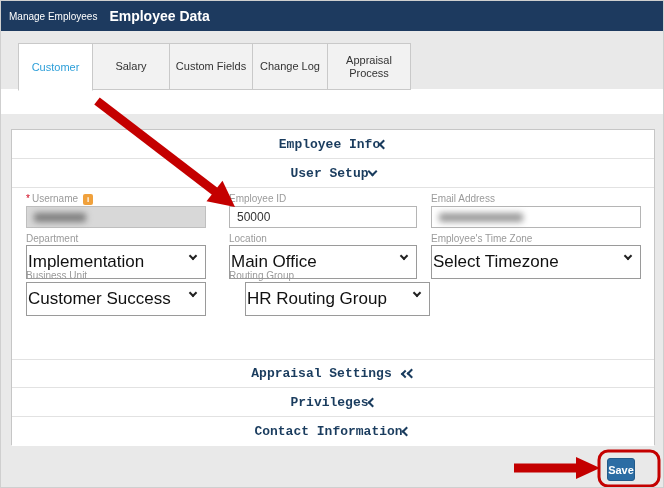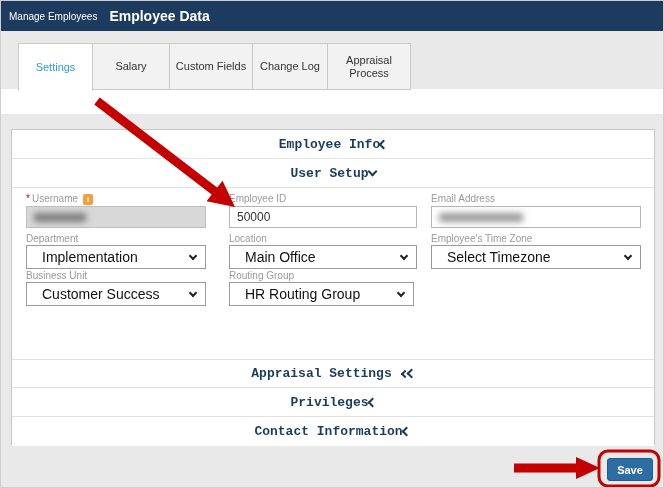--- a/index.html
+++ b/index.html
@@ -37,50 +37,50 @@
   .flabel { position:absolute; font-size:10px; color:#9a9a9a; white-space:nowrap; }
   .req { color:#d0021b; margin-right:2px; font-size:10px; }
   .info-ic { display:inline-block; width:10px; height:11px; background:#f0a13c; color:#fff; font-size:8px; font-weight:bold;
              text-align:center; line-height:11px; border-radius:2px; margin-left:5px; vertical-align:middle; }
   .tinput { position:absolute; height:22px; background:#fff; border:1px solid #b5b5b5; font-size:12px; color:#333;
             display:flex; align-items:center; padding-left:7px; }
   .tinput.disabled { background:#d8d8d8; border-color:#bfbfbf; }
   .smudge { height:9px; border-radius:2px; filter:blur(3px); }
   .smudge.dark { width:52px; background:#7d7d7d; }
   .smudge.light { width:84px; background:#9a9a9a; }
-  .fselect { position:absolute; height:24px; background:#fff; border:1px solid #9a9a9a; font-size:14px; color:#111;
-             display:flex; align-items:center; padding-left:15px; cursor:pointer; }
+  .fselect { position:absolute; height:34px; background:#fff; border:1px solid #9a9a9a; font-size:17px; color:#111;
+             display:flex; align-items:center; padding-left:1px; cursor:pointer; }
   .fselect .dd { position:absolute; right:9px; top:7px; width:6px; height:6px; border:solid #222; border-width:0 2px 2px 0; transform:rotate(45deg); }
 
   
   .c1 { left:14px; }  .c2 { left:217px; } .c3 { left:419px; }
-  .w1 { width:180px; } .w2 { width:188px; } .w3 { width:210px; } .w4 { width:185px; }
+  .w1 { width:180px; } .w2 { width:188px; } .w3 { width:210px; } .w4 { width:185px;margin-left:16px; }
   .lr1 { top:63px; } .ir1 { top:76px; }
   .lr2 { top:103px; } .ir2 { top:115px; }
   .lr3 { top:140px; } .ir3 { top:152px; }
 
   
-  .save-btn { position:absolute; left:606px; top:457px; width:46px; height:23px; background:#2c6da4; color:#fff;
+  .save-btn { position:absolute; left:606px; top:457px; width:28px; height:23px; background:#2c6da4; color:#fff;
               font-size:11px; font-weight:bold; border:1px solid #245a89; border-radius:3px; display:flex;
               align-items:center; justify-content:center; cursor:pointer; z-index:3; }
 
   .overlay { position:absolute; left:0; top:0; width:664px; height:488px; z-index:10; pointer-events:none; }
 </style>
 </head>
 <body>
 
 <div class="page">
 
   <div class="app-header">
     <span class="breadcrumb">Manage Employees</span>
     <span class="page-title">Employee Data</span>
   </div>
 
   <div class="tabbar">
-    <div class="tab active" style="width:75px">Settings</div>
+    <div class="tab active" style="width:75px">Customer</div>
     <div class="tab" style="width:78px">Salary</div>
     <div class="tab" style="width:84px">Custom Fields</div>
     <div class="tab" style="width:76px">Change Log</div>
     <div class="tab" style="width:84px; padding:0 14px;">Appraisal Process</div>
   </div>
   <div class="tab-strip"></div>
 
   <div class="panel">
 
     <div class="section-row" style="top:0;">

